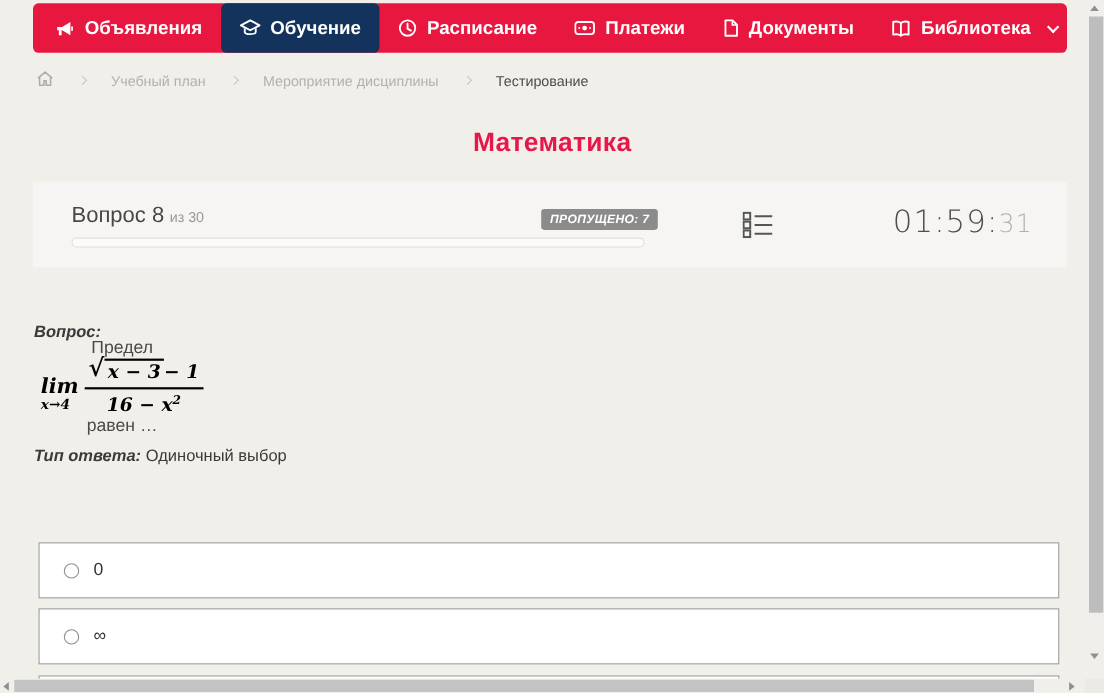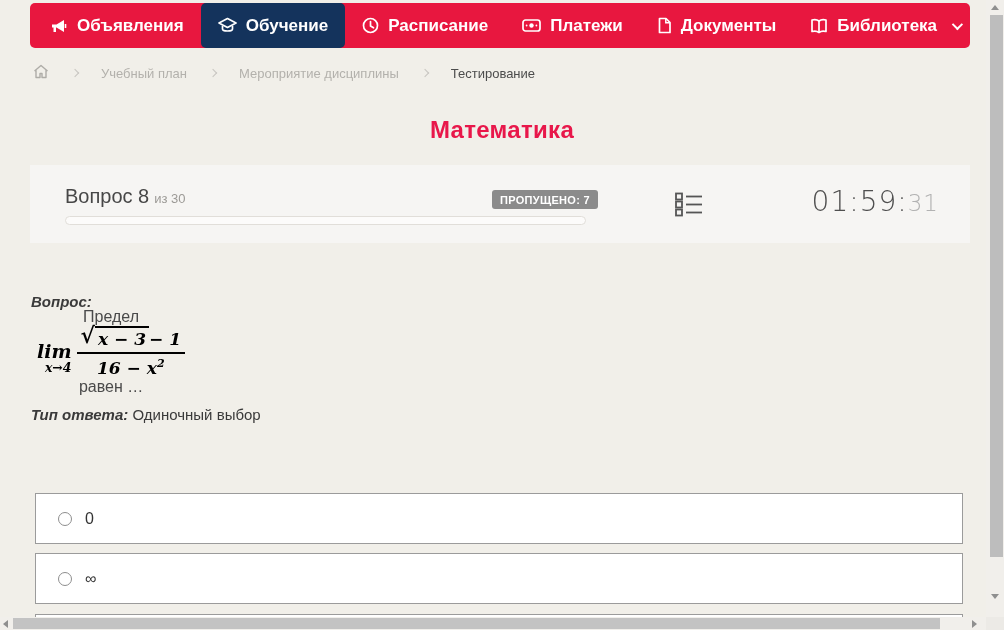--- a/index.html
+++ b/index.html
@@ -55,21 +55,21 @@
   .q-head { position:absolute; left:35px; top:20px; font-size:20px; color:#474747; }
   .q-of { font-size:13px; color:#9c9a96; margin-left:5px;margin-top:34px; }
   .progress-track {
     position:absolute; left:35px; top:51px; width:521px; height:9px;
     background:#fcfbfa; border:1px solid #e1ded9; border-radius:5px; overflow:hidden;
   }
   .progress-fill { height:100%; background:#e8173f; border-radius:5px; }
   .skipped-badge {
     position:absolute; left:462px; top:25px;
     background:#8b8b8b; color:#fff; font-size:11px; font-weight:bold;
-    padding:4px 8px 3px; border-radius:3px; letter-spacing:.3px;
+    padding:4px 8px 3px; border-radius:3px; letter-spacing:.3px;font-style:italic;
   }
   .list-icon { position:absolute; left:645px; top:27px; cursor:pointer; }
   .timer {
     position:absolute; right:31px; top:20px;
     font-family:"DejaVu Sans", sans-serif; font-weight:200;
     font-size:28px; color:#4f4f4f; letter-spacing:1px;
   }
   .timer .secs { color:#b2b2b2; font-size:23px;margin-top:47px; }
 
   
@@ -78,21 +78,21 @@
     font-size:15px; font-weight:bold; font-style:italic; color:#3a3a3a;
   }
   .q-text-row {
     position:absolute; left:31px; top:308px; height:62px;
     display:flex; align-items:center; font-size:16px; color:#4a4a4a;flex-direction:column;
   }
   .formula {
     display:inline-flex; align-items:center; margin:0 6px;
     font-family:"DejaVu Serif", serif; font-weight:bold; color:#000;
   }
-  .lim-block { display:flex; flex-direction:column; align-items:flex-end; line-height:1; margin-right:5px; padding-top:12px; }
+  .lim-block { display:flex; flex-direction:column; align-items:flex-start; line-height:1; margin-right:5px; padding-top:12px; }
   .lim-word { font-style:italic; font-size:19px; }
   .lim-sub  { font-style:italic; font-size:12.5px; margin-top:1px; }
   .frac { display:inline-flex; flex-direction:column; align-items:center; font-size:17px; }
   .frac-num { display:flex; align-items:flex-start; border-bottom:2px solid #000; padding:0 4px 3px; }
   .sqrt-sign { font-size:22px; line-height:.85; font-weight:bold; font-style:normal; }
   .radicand { border-top:2px solid #000; font-style:italic; padding:1px 3px 0; }
   .num-tail { font-style:italic; padding-top:3px; }
   .frac-den { padding-top:3px; font-style:italic; }
   .frac-den sup { font-size:11px; }
   .q-suffix { margin-left:0; }

